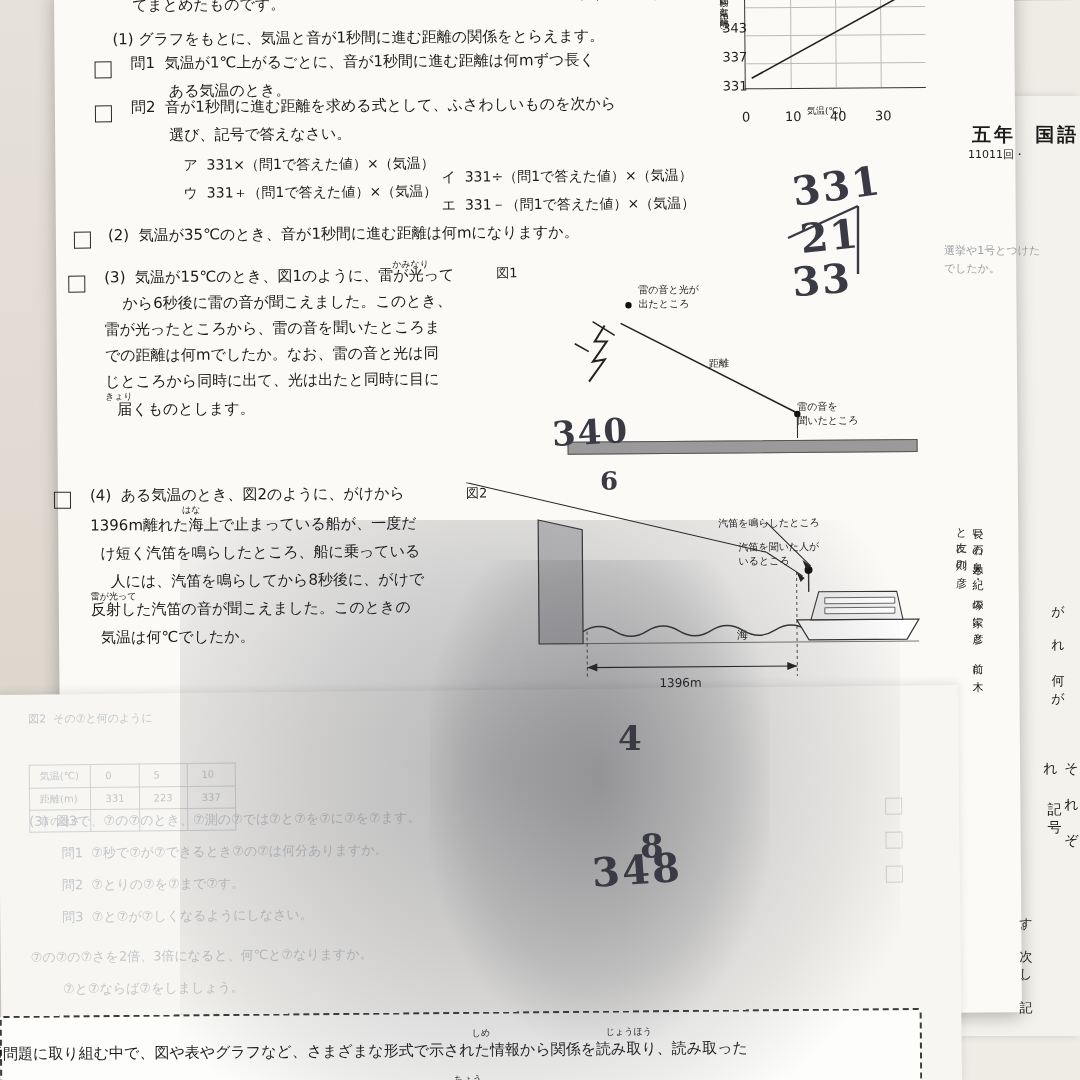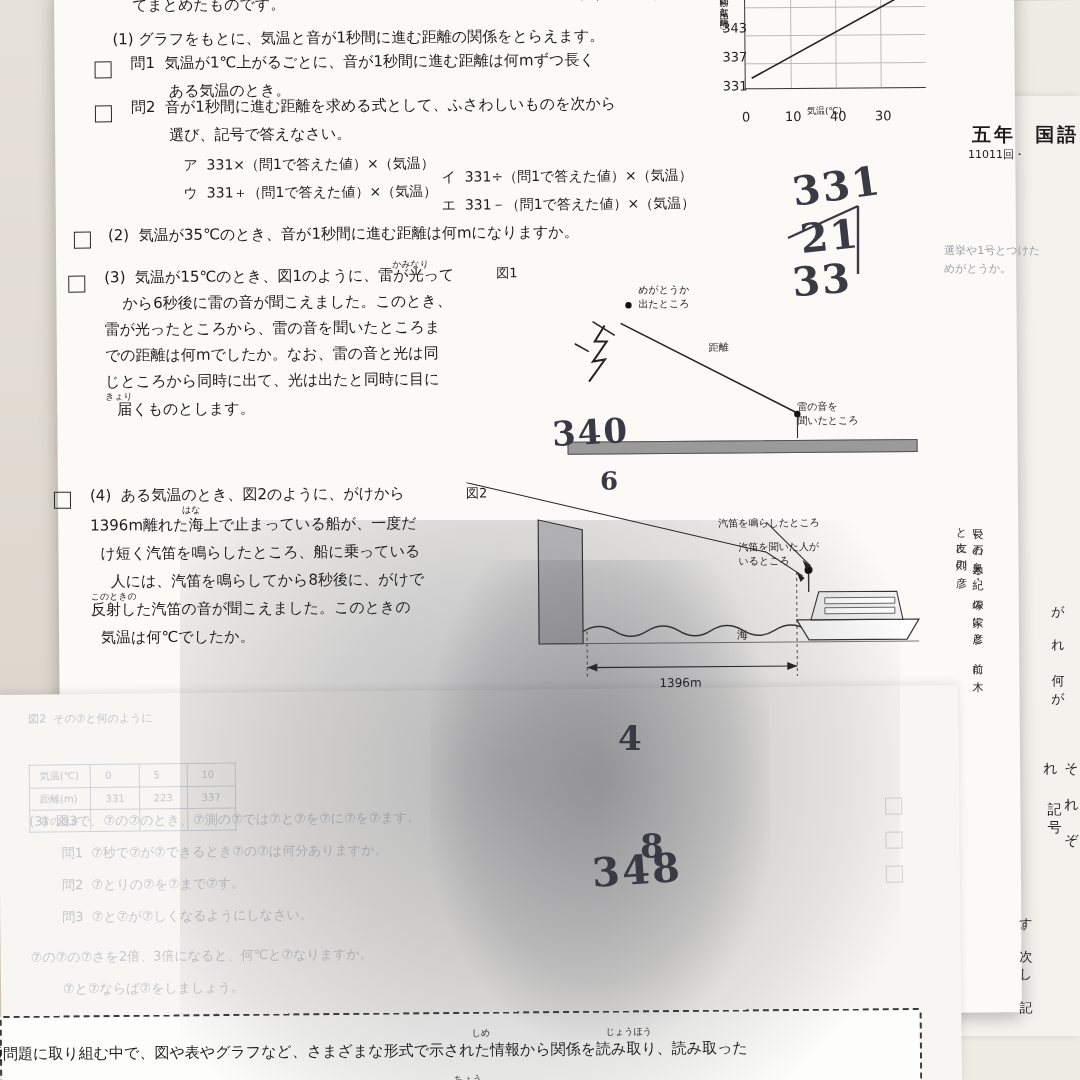--- a/index.html
+++ b/index.html
@@ -173,23 +173,23 @@
     <div class="txt jp s9" style="left:300px;top:270px;margin-left:36px;">かみなり</div>
     <div class="txt jp s15" style="left:66px;top:302px;">から6秒後に雷の音が聞こえました。このとき、</div>
     <div class="txt jp s15" style="left:48px;top:328px;">雷が光ったところから、雷の音を聞いたところま</div>
     <div class="txt jp s15" style="left:48px;top:354px;">での距離は何mでしたか。なお、雷の音と光は同</div>
     <div class="txt jp s15" style="left:48px;top:380px;">じところから同時に出て、光は出たと同時に目に</div>
     <div class="txt jp s9" style="left:48px;top:400px;">きょり</div>
     <div class="txt jp s15" style="left:60px;top:408px;">届くものとします。</div>
 
     <div class="figbox" style="left:440px;top:276px;width:430px;height:210px;">
       <div class="txt jp s13" style="left:0px;top:0px;">図1</div>
-      <div class="txt jp s10" style="left:142px;top:22px;line-height:1.35;">めがとうか
+      <div class="txt jp s10" style="left:142px;top:22px;line-height:1.35;">雷の音と光が
 出たところ</div>
-      <div class="txt jp s10" style="left:212px;top:78px;">距離</div>
+      <div class="txt jp s10" style="left:212px;top:94px;">距離</div>
       <div class="txt jp s10" style="left:300px;top:140px;line-height:1.35;">雷の音を
 聞いたところ</div>
       <svg width="430" height="210" style="position:absolute;left:0;top:0;">
 
         <polyline points="108,64 98,80 110,80 96,100 108,98 92,120" fill="none" stroke="#222" stroke-width="2"></polyline>
         <line x1="96" y1="60" x2="118" y2="74" stroke="#222" stroke-width="1.6"></line>
         <line x1="92" y1="90" x2="78" y2="82" stroke="#222" stroke-width="1.6"></line>
 
         <circle cx="132" cy="44" r="3.2" fill="#111"></circle>
 
@@ -200,21 +200,21 @@
       </svg>
       <div class="ground" style="left:70px;top:180px;width:348px;height:11px;"></div>
     </div>
 
     <div class="checkbox" style="left:-4px;top:502px;"></div>
     <div class="txt jp s15" style="left:32px;top:494px;">(4)  ある気温のとき、図2のように、がけから</div>
     <div class="txt jp s9" style="left:76px;top:514px;margin-left:48px;">はな</div>
     <div class="txt jp s15" style="left:32px;top:524px;">1396m離れた海上で止まっている船が、一度だ</div>
     <div class="txt jp s15" style="left:42px;top:552px;">け短く汽笛を鳴らしたところ、船に乗っている</div>
     <div class="txt jp s15" style="left:52px;top:580px;">人には、汽笛を鳴らしてから8秒後に、がけで</div>
-    <div class="txt jp s9" style="left:32px;top:600px;">このときの</div>
+    <div class="txt jp s9" style="left:32px;top:600px;">雷が光って</div>
     <div class="txt jp s15" style="left:32px;top:608px;">反射した汽笛の音が聞こえました。このときの</div>
     <div class="txt jp s15" style="left:42px;top:636px;">気温は何℃でしたか。</div>
 
     <div class="figbox" style="left:408px;top:496px;width:470px;height:230px;">
       <div class="txt jp s13" style="left:0px;top:0px;">図2</div>
       <div class="txt jp s10" style="left:252px;top:34px;">汽笛を鳴らしたところ</div>
       <div class="txt jp s10" style="left:272px;top:60px;line-height:1.35;">汽笛を聞いた人が
 いるところ</div>
       <div class="txt jp s11" style="left:82px;top:92px;">がけ</div>
       <div class="txt jp s11" style="left:270px;top:146px;">海</div>
@@ -295,21 +295,21 @@
     <div class="txt jp s15" style="left:-14px;top:24px;">通問題に取り組む中で、図や表やグラフなど、さまざまな形式で示された情報から関係を読み取り、読み取った</div>
     <div class="txt jp s9" style="left:470px;top:12px;">しめ</div>
     <div class="txt jp s9" style="left:604px;top:12px;">じょうほう</div>
     <div class="txt jp s9" style="left:452px;top:58px;">ちょう</div>
   </div>
 
   <div>
     <div class="txt jp" style="left:972px;top:118px;font-size:19px;font-weight:700;letter-spacing:3px;">五年  国語</div>
     <div class="txt jp s11" style="left:968px;top:146px;">11011回・</div>
     <div class="txt jp s11 faint" style="left:944px;top:242px;line-height:1.6;">選挙や1号とつけた
-めがとうか。</div>
+でしたか。</div>
 
     <div class="vtext s13" style="left:1048px;top:596px;height:110px;">が
 れ
 何
 が</div>
     <div class="vtext s11" style="left:952px;top:520px;height:160px;">長い石の島木と紀・
 塚の家に彦と
 前に木と友に則の彦</div>
     <div class="vtext s14" style="left:1040px;top:752px;height:110px;">そ
 れ

